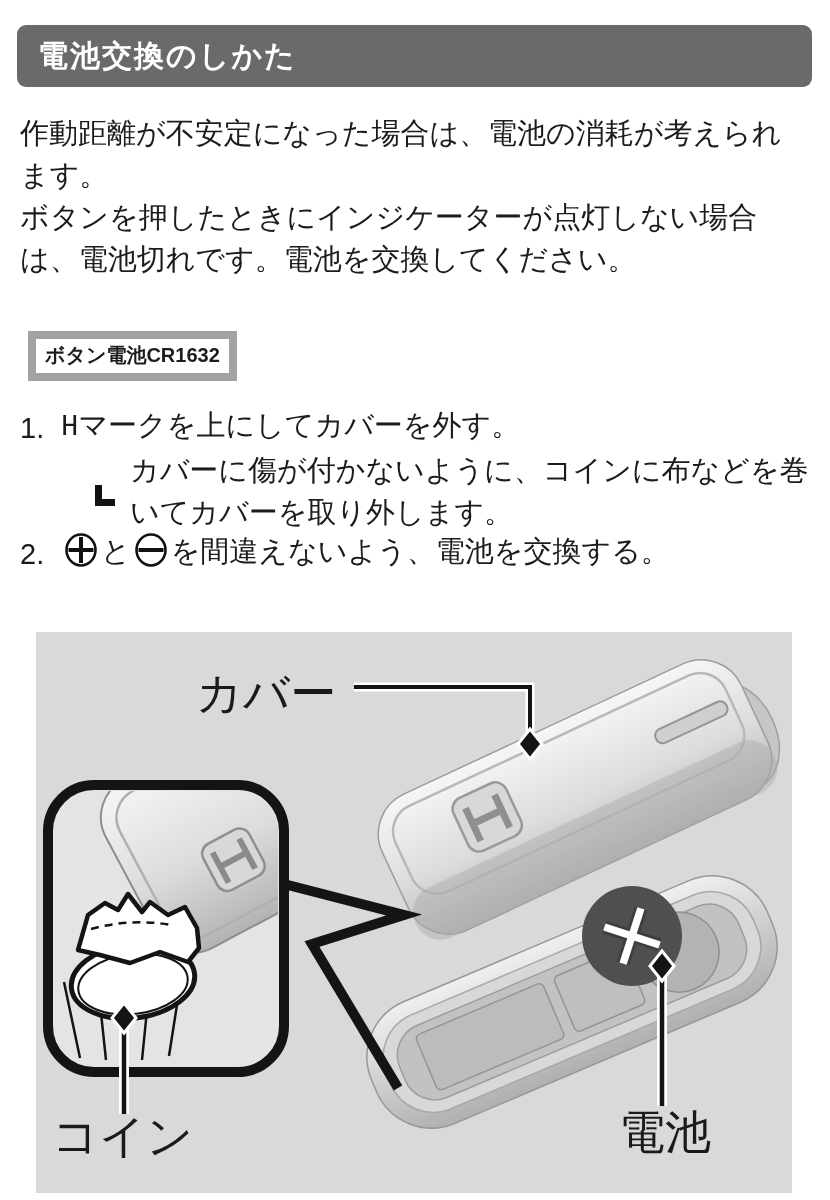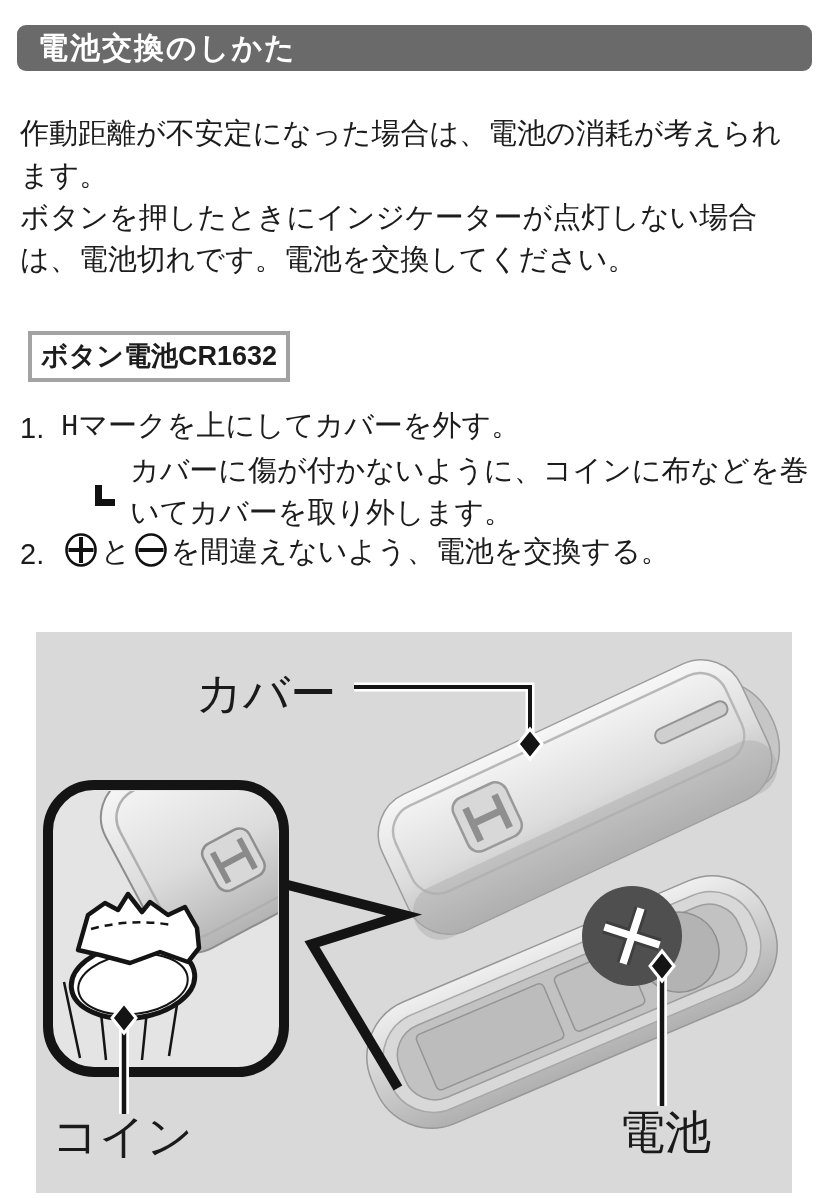--- a/index.html
+++ b/index.html
@@ -5,39 +5,39 @@
   html,body { margin:0; padding:0; }
   body {
     width:830px; height:1200px;
     background:#ffffff;
     font-family:"Liberation Sans", sans-serif;
     color:#1c1c1c;
   }
   .page { position:relative; width:830px; height:1200px; overflow:hidden; background:#ffffff; }
 
   .header {
-    position:absolute; left:17px; top:25px; width:795px; height:46px;
+    position:absolute; left:17px; top:25px; width:795px; height:62px;
     background:#6a6a6a; border-radius:9px;
     display:flex; align-items:center;
   }
   .header-title {
     color:#ffffff; font-size:30px; font-weight:bold;
     padding-left:21px; letter-spacing:2px;
   }
 
   .intro {
     position:absolute; left:20px; top:112px; width:778px;
     font-size:29px; line-height:42px; line-break:strict;
   }
   .intro p { margin:0; }
 
   .type-box {
     position:absolute; left:28px; top:331px;
-    border:4px solid #a3a3a3;
-    font-size:27px; font-weight:bold;
+    border:8px solid #a3a3a3;
+    font-size:20px; font-weight:bold;
     padding:3px 9px 4px 9px;
     white-space:nowrap;
   }
 
   .steps {
     position:absolute; left:20px; top:407px; width:792px;
     font-size:29px; line-height:42px; line-break:strict;
   }
   .step-row { display:flex; align-items:flex-start; }
   .step-num { flex:none; width:41px; }

